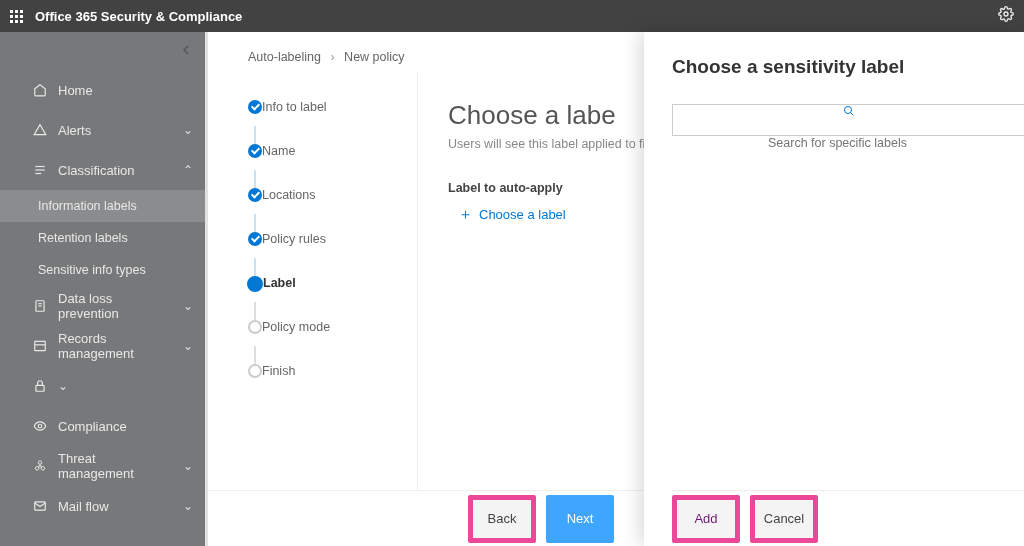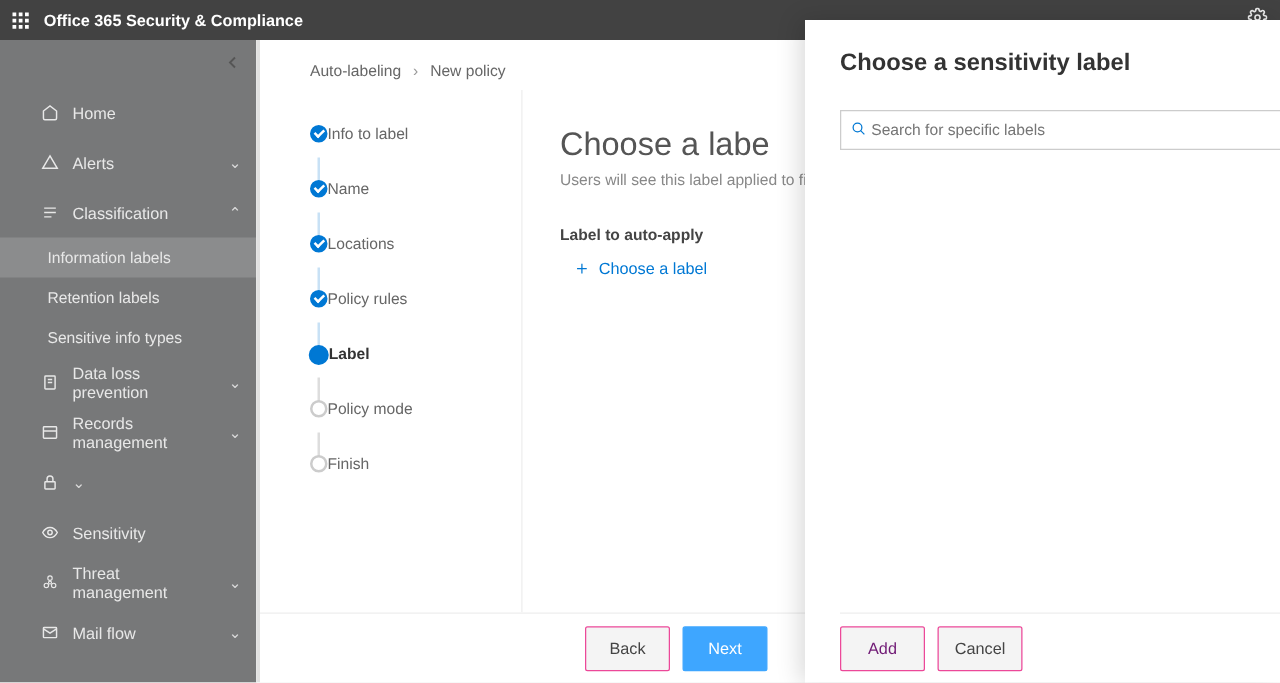--- a/index.html
+++ b/index.html
@@ -194,40 +194,40 @@
       border-top: 1px solid #eee;
       display: flex;
       align-items: center;
       padding: 0 30px;
       gap: 10px;
       justify-content: flex-start;
       padding-left: 260px;
     }
     .btn {
       min-width: 68px;
-      height: 36px;
-      border: 1px solid #ec4899;
+      height: 48px;
+      border: 5px solid #ec4899;
       background: #f4f4f4;
       color: #444;
       font-size: 13px;
       cursor: pointer;
       border-radius: 2px;
     }
     .btn.primary {
       background: #3ea6ff;
       border-color: #3ea6ff;
       color: #fff;
     }
     .btn:disabled { color: #701a75; cursor: default; }
 
     
     .flyout {
       position: absolute;
       right: 0;
-      top: 16px;
+      top: 32px;
       bottom: 0;
       width: 380px;
       background: #fff;
       box-shadow: -4px 0 18px rgba(0,0,0,0.15);
       display: flex;
       flex-direction: column;
       padding: 24px 0 0 28px;
     }
     .flyout h2 {
       font-size: 19px;
@@ -235,23 +235,24 @@
       color: #333;
       margin-bottom: 26px;
     }
     .search-box {
       display: flex;
       align-items: center;
       border: 1px solid #ccc;
       border-right: none;
       height: 32px;
       padding: 0 8px;
-      gap: 4px;
+      gap: 16px;
       font-size: 12.5px;
       color: #888;
+      flex-direction: column;
     }
     .search-box .mag { color: #0078d4; font-size: 13px; }
     .search-box input {
       border: none;
       outline: none;
       flex: 1;
       font-size: 12.5px;
       color: #444;
       background: transparent;
     }
@@ -375,21 +376,21 @@
       <span class="chevron">⌄</span>
     </div>
 
     <div class="nav-item">
       <div class="nav-icon">
           <svg width="14" height="14" viewBox="0 0 24 24" fill="none" stroke="#e8e8e8" stroke-width="2">
             <path d="M2 12s3.5-7 10-7 10 7 10 7-3.5 7-10 7S2 12 2 12z"></path>
             <circle cx="12" cy="12" r="3"></circle>
           </svg>
         </div>
-      <span class="label">Sensitivity</span>
+      <span class="label">Compliance</span>
     </div>
 
     <div class="nav-item">
       <div class="nav-icon">
           <svg width="14" height="14" viewBox="0 0 24 24" fill="none" stroke="#e8e8e8" stroke-width="1.6">
             <circle cx="12" cy="12" r="2"></circle>
             <circle cx="12" cy="6" r="3"></circle>
             <circle cx="7" cy="16" r="3"></circle>
             <circle cx="17" cy="16" r="3"></circle>
           </svg>

